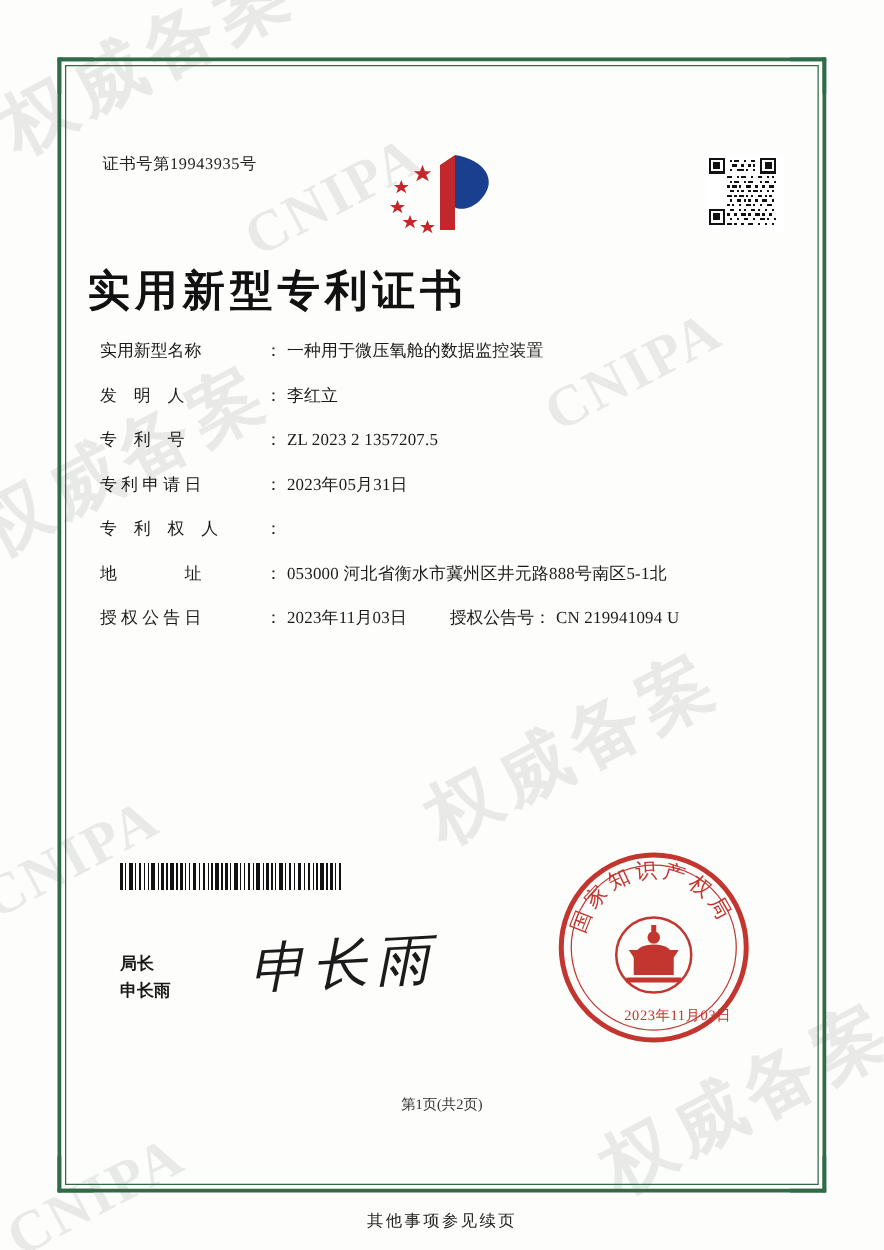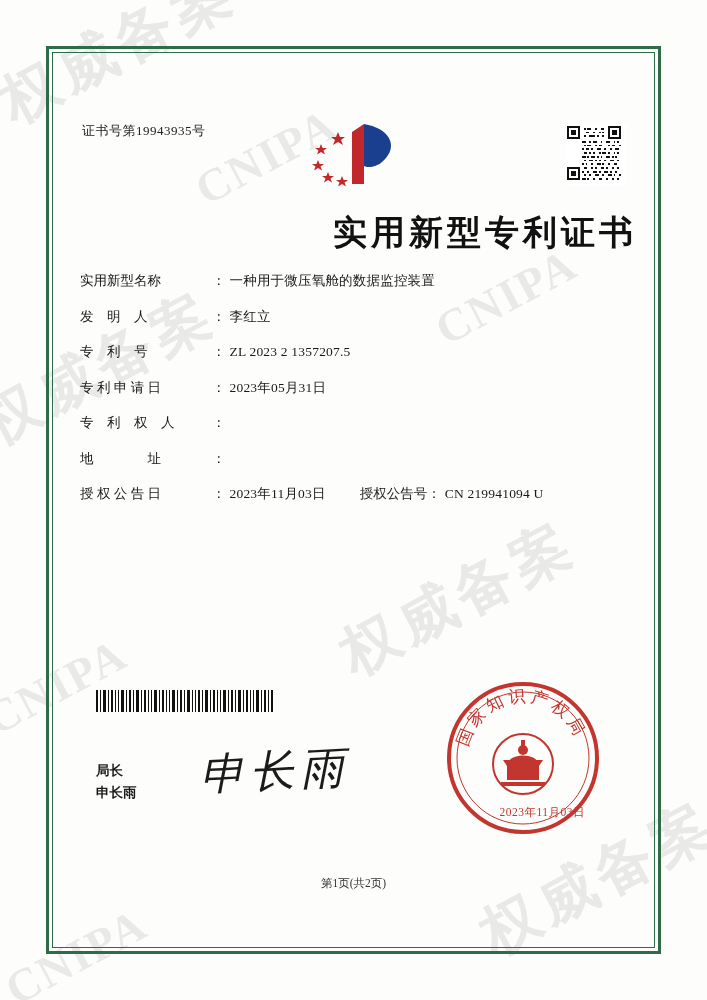--- a/index.html
+++ b/index.html
@@ -99,21 +99,21 @@
     background: #fff;
     padding: 2px;
   }
   .qr svg { display: block; }
 
   .title {
     position: absolute;
     top: 140px;
     left: 0;
     right: 0;
-    text-align: right;
+    text-align: left;
     font-size: 34px;
     font-weight: bold;
     letter-spacing: 4px;
     color: #111;
     font-family: "Liberation Serif", serif;
   }
 
   .fields {
     position: absolute;
     top: 202px;
@@ -406,20 +406,21 @@
       </div>
 
       <div class="frow">
         <div class="flabel">专　利　权　人</div>
         <div class="fsep">：</div>
       </div>
 
       <div class="frow">
         <div class="flabel">地　　　　址</div>
         <div class="fsep">：</div>
+        <div class="fval">053000 河北省衡水市冀州区井元路888号南区5-1北</div>
       </div>
 
       <div class="frow">
         <div class="flabel">授 权 公 告 日</div>
         <div class="fsep">：</div>
         <div class="fval sub">2023年11月03日</div>
         <div class="finline-label">授权公告号：</div>
         <div class="fval sub">CN 219941094 U</div>
       </div>
 
@@ -504,13 +505,14 @@
           <circle cx="0" cy="-14" r="5" fill="#c2362f"></circle>
           <rect x="-2" y="-24" width="4" height="8" fill="#c2362f"></rect>
         </g>
       </svg>
     </div>
     <div class="seal-date">2023年11月03日</div>
 
     <div class="page-foot">第1页(共2页)</div>
   </div>
 
+  <div class="bottom-note">其他事项参见续页</div>
 </div>
 
 </body></html>

